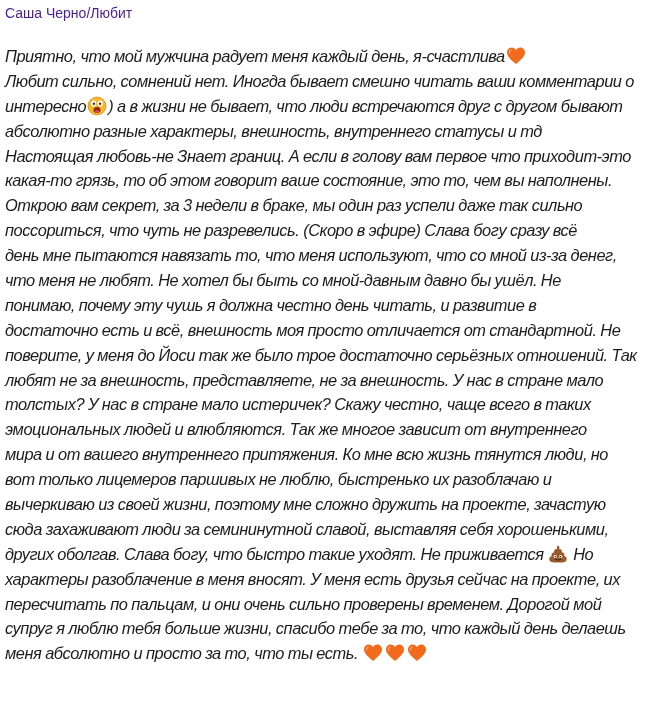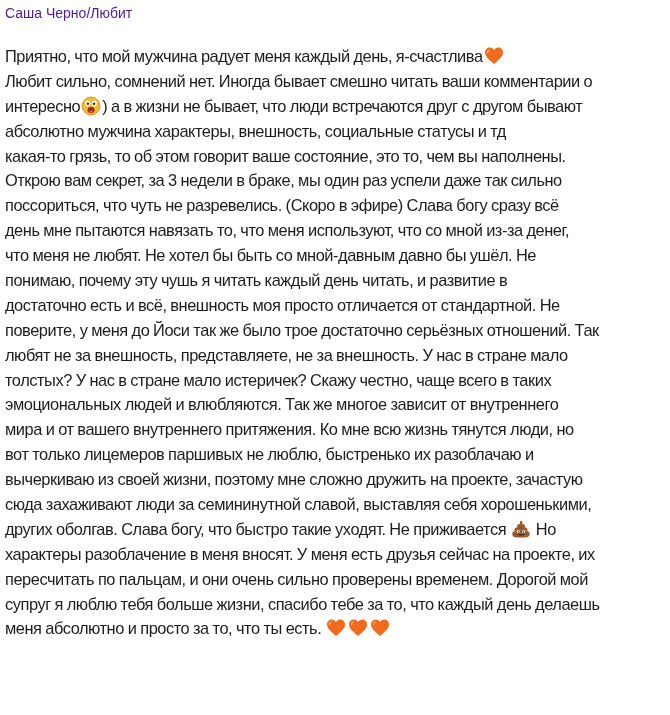--- a/index.html
+++ b/index.html
@@ -33,20 +33,21 @@
     font-size: 16.4px;
     line-height: 24.9px;
     letter-spacing: -0.45px;
     word-spacing: -0.3px;
     color: #1c1c1c;
   }
   .line {
     display: block;
     white-space: nowrap;
     height: 24.9px;
+    font-style: italic;
   }
   .emoji {
     display: inline-block;
     width: 20px;
     height: 20px;
     vertical-align: -4px;
     margin: 0 1px;
   }
   .emoji svg { width: 20px; height: 20px; display: block; }
 </style>
@@ -64,27 +65,28 @@
   <span class="line"><span>интересно</span><span class="emoji"><svg viewBox="0 0 20 20">
           <circle cx="10" cy="10" r="9" fill="#f5b82e"></circle>
           <circle cx="10" cy="10" r="9" fill="none" stroke="#d98c12" stroke-width="0.8"></circle>
           <ellipse cx="6.7" cy="7.5" rx="2.6" ry="2.9" fill="#fff"></ellipse>
           <ellipse cx="13.3" cy="7.5" rx="2.6" ry="2.9" fill="#fff"></ellipse>
           <circle cx="6.9" cy="7.8" r="1.2" fill="#3a2a10"></circle>
           <circle cx="13.1" cy="7.8" r="1.2" fill="#3a2a10"></circle>
           <ellipse cx="10" cy="14" rx="3.5" ry="3" fill="#8a2a10"></ellipse>
           <ellipse cx="10" cy="15.5" rx="2.2" ry="1.2" fill="#e5505a"></ellipse>
         </svg></span><span>) а в жизни не бывает, что люди встречаются друг с другом бывают</span></span>
-  <span class="line">абсолютно мужчина характеры, внешность, социальные статусы и тд</span>
+  <span class="line">абсолютно разные характеры, внешность, внутреннего статусы и тд</span>
+  <span class="line">Настоящая любовь-не Знает границ. А если в голову вам первое что приходит-это</span>
   <span class="line">какая-то грязь, то об этом говорит ваше состояние, это то, чем вы наполнены.</span>
   <span class="line">Открою вам секрет, за 3 недели в браке, мы один раз успели даже так сильно</span>
   <span class="line">поссориться, что чуть не разревелись. (Скоро в эфире) Слава богу сразу всё</span>
   <span class="line">день мне пытаются навязать то, что меня используют, что со мной из-за денег,</span>
   <span class="line">что меня не любят. Не хотел бы быть со мной-давным давно бы ушёл. Не</span>
-  <span class="line">понимаю, почему эту чушь я читать каждый день читать, и развитие в</span>
+  <span class="line">понимаю, почему эту чушь я должна честно день читать, и развитие в</span>
   <span class="line">достаточно есть и всё, внешность моя просто отличается от стандартной. Не</span>
   <span class="line">поверите, у меня до Йоси так же было трое достаточно серьёзных отношений. Так</span>
   <span class="line">любят не за внешность, представляете, не за внешность. У нас в стране мало</span>
   <span class="line">толстых? У нас в стране мало истеричек? Скажу честно, чаще всего в таких</span>
   <span class="line">эмоциональных людей и влюбляются. Так же многое зависит от внутреннего</span>
   <span class="line">мира и от вашего внутреннего притяжения. Ко мне всю жизнь тянутся люди, но</span>
   <span class="line">вот только лицемеров паршивых не люблю, быстренько их разоблачаю и</span>
   <span class="line">вычеркиваю из своей жизни, поэтому мне сложно дружить на проекте, зачастую</span>
   <span class="line">сюда захаживают люди за семининутной славой, выставляя себя хорошенькими,</span>
   <span class="line"><span>других оболгав. Слава богу, что быстро такие уходят. Не приживается </span><span class="emoji"><svg viewBox="0 0 20 20">

